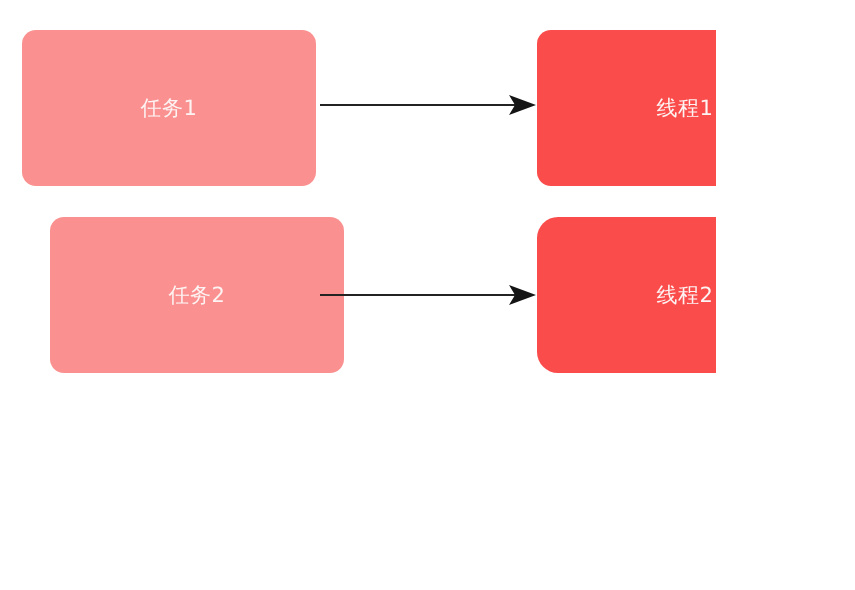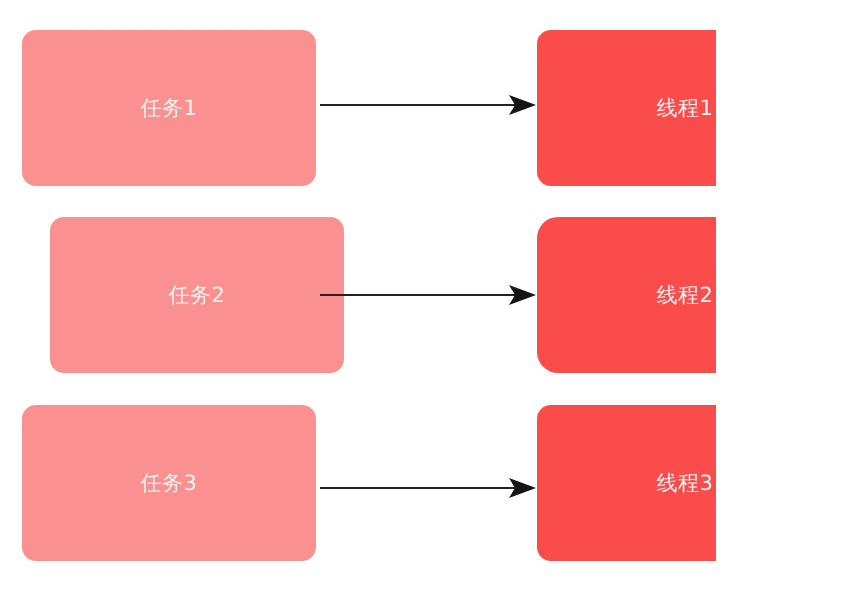--- a/index.html
+++ b/index.html
@@ -96,26 +96,14 @@
     </div>
     <svg class="edge" viewBox="0 0 855 156">
       <line class="edge-line" x1="320" y1="78" x2="521" y2="78" style="stroke: rgb(35, 35, 35);"></line>
       <path class="edge-head" d="M 536 78 L 509 68 L 515 78 L 509 88 Z" style="fill: rgb(21, 21, 21);"></path>
     </svg>
     <div class="node node-target" style="background: rgb(251, 76, 76); border-radius: 21px;">
       <span class="node-label" style="color: rgb(253, 243, 242);">线程2</span>
     </div>
   </div>
 
-  <div class="row" style="top:405px;">
-    <div class="node node-source" style="background: rgb(250, 145, 144);">
-      <span class="node-label" style="color: rgb(253, 243, 242);">任务3</span>
-    </div>
-    <svg class="edge" viewBox="0 0 855 156">
-      <line class="edge-line" x1="320" y1="83" x2="521" y2="83" style="stroke: rgb(35, 35, 35);"></line>
-      <path class="edge-head" d="M 536 83 L 509 73 L 515 83 L 509 93 Z" style="fill: rgb(21, 21, 21);"></path>
-    </svg>
-    <div class="node node-target" style="background: rgb(251, 76, 76);">
-      <span class="node-label" style="color: rgb(253, 243, 242);">线程3</span>
-    </div>
-  </div>
 
 </div>
 
 </body></html>

